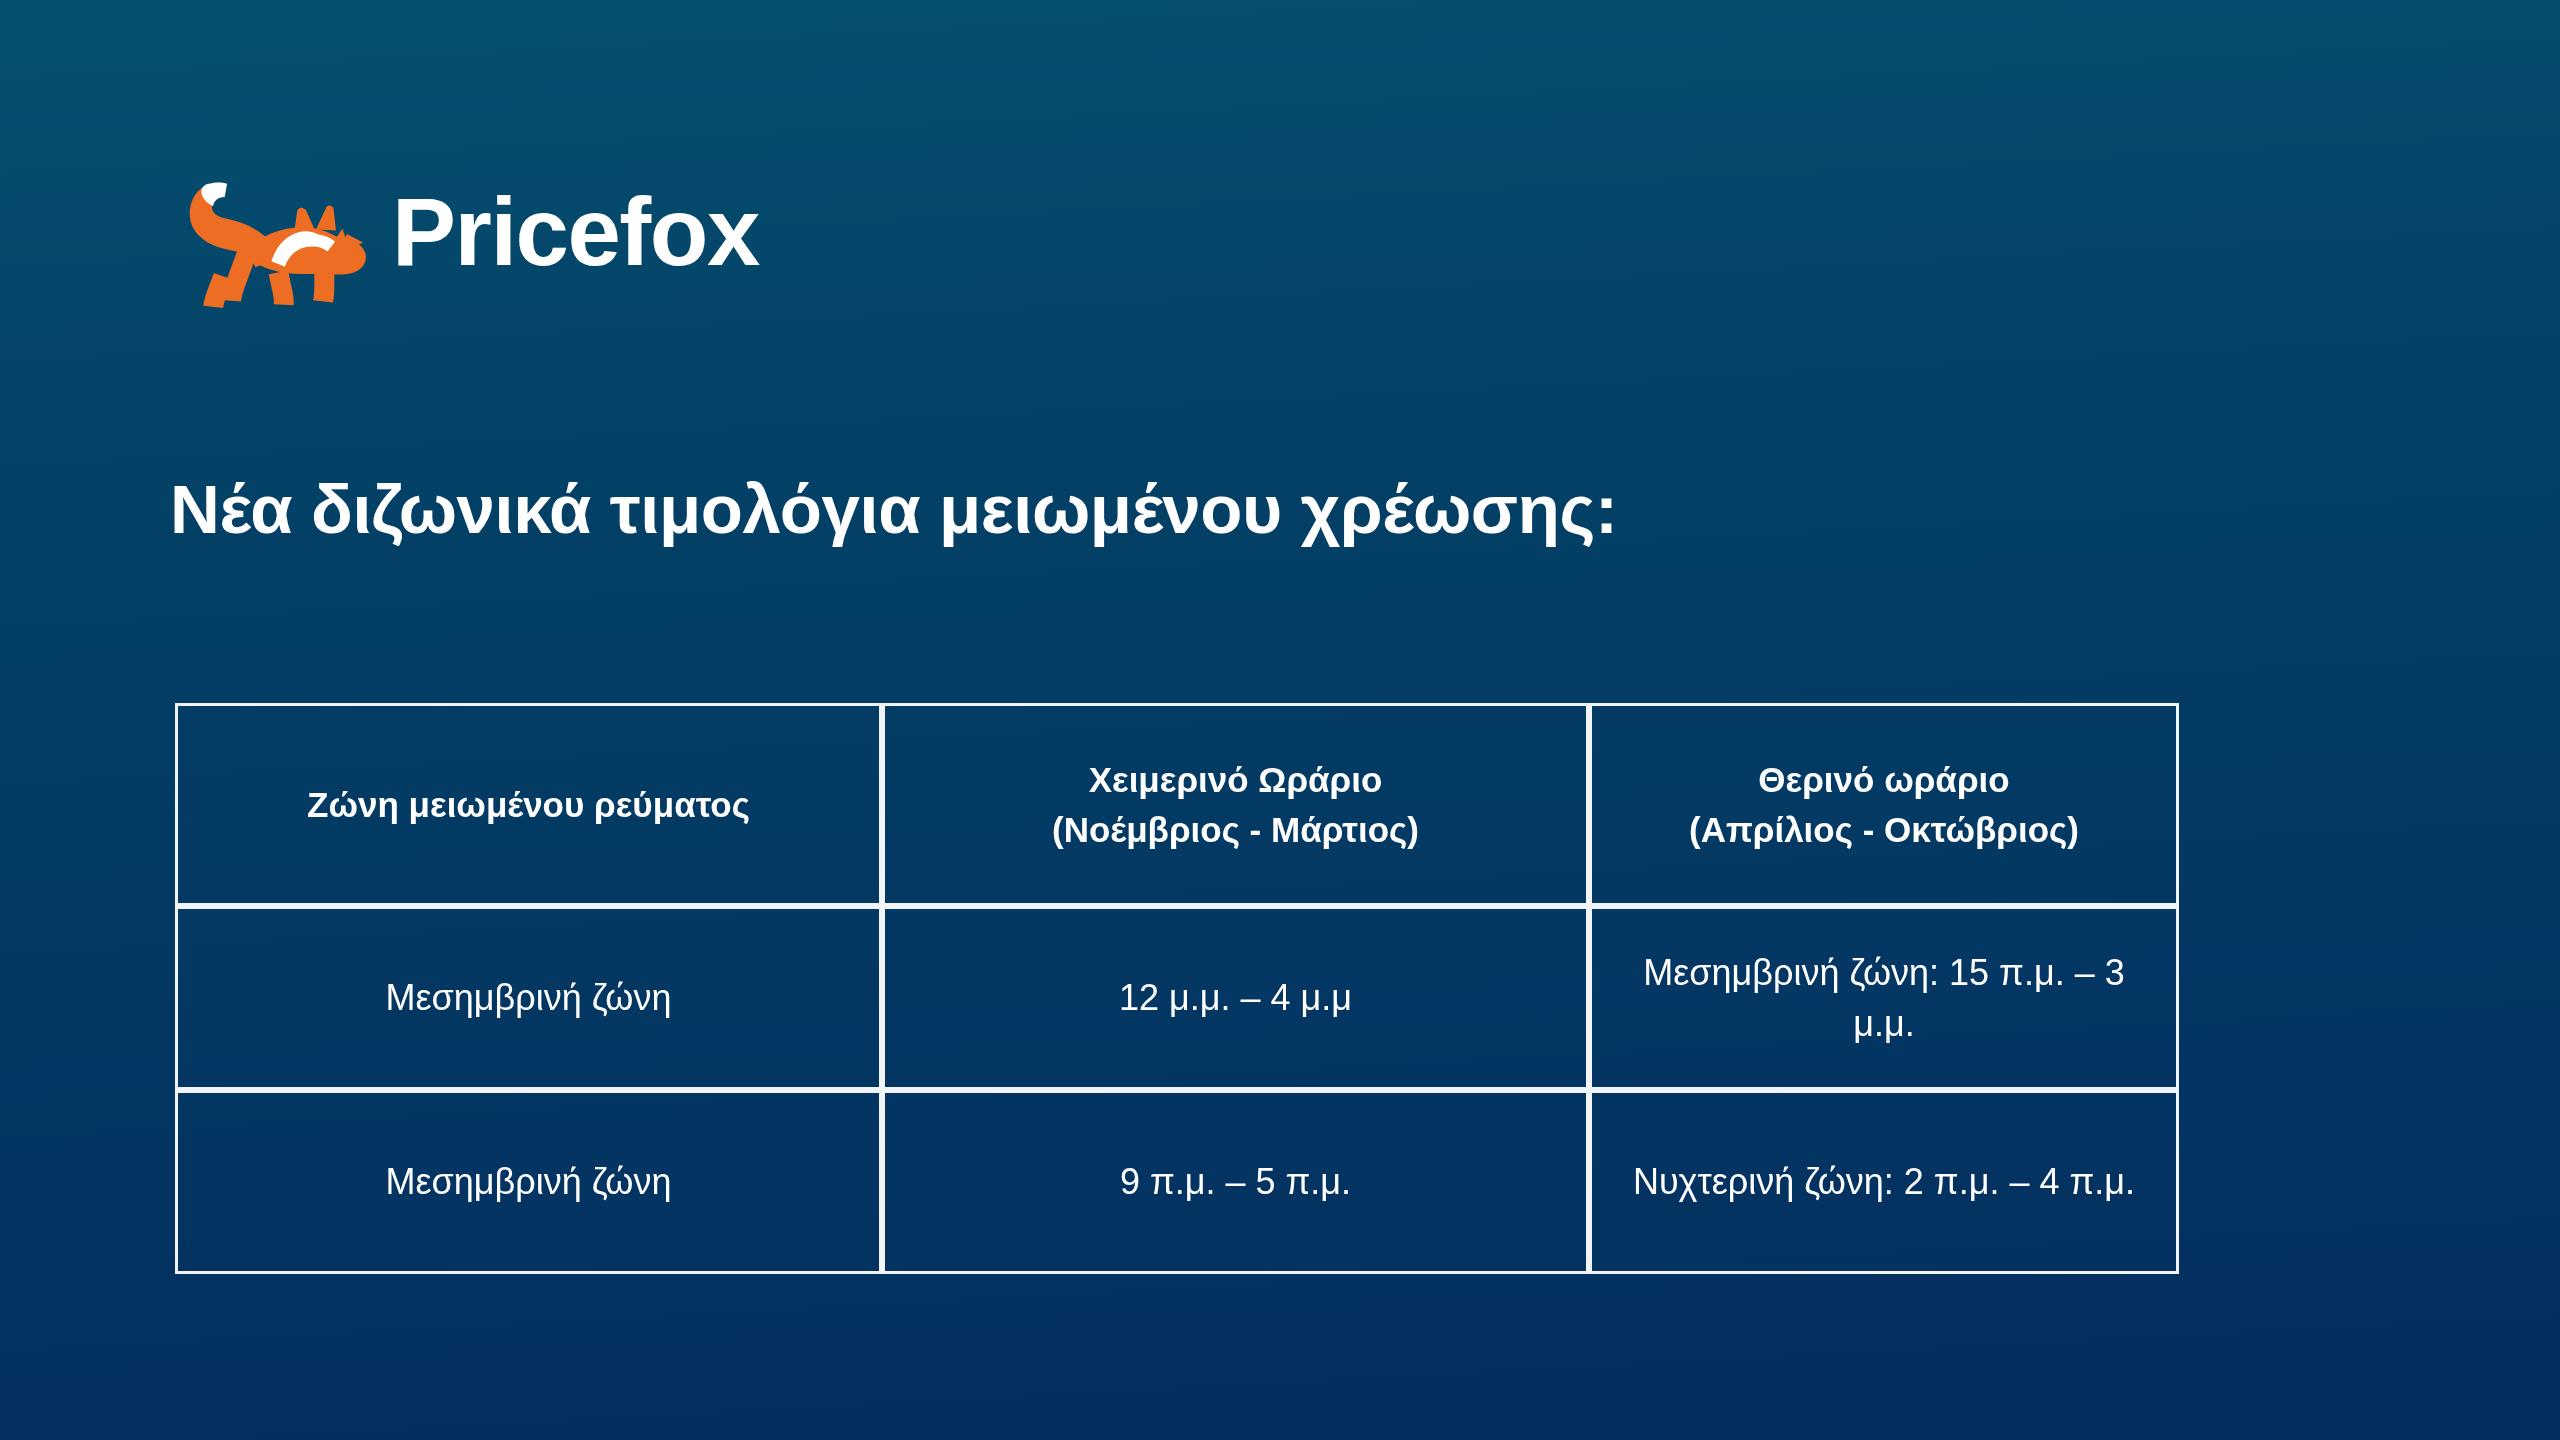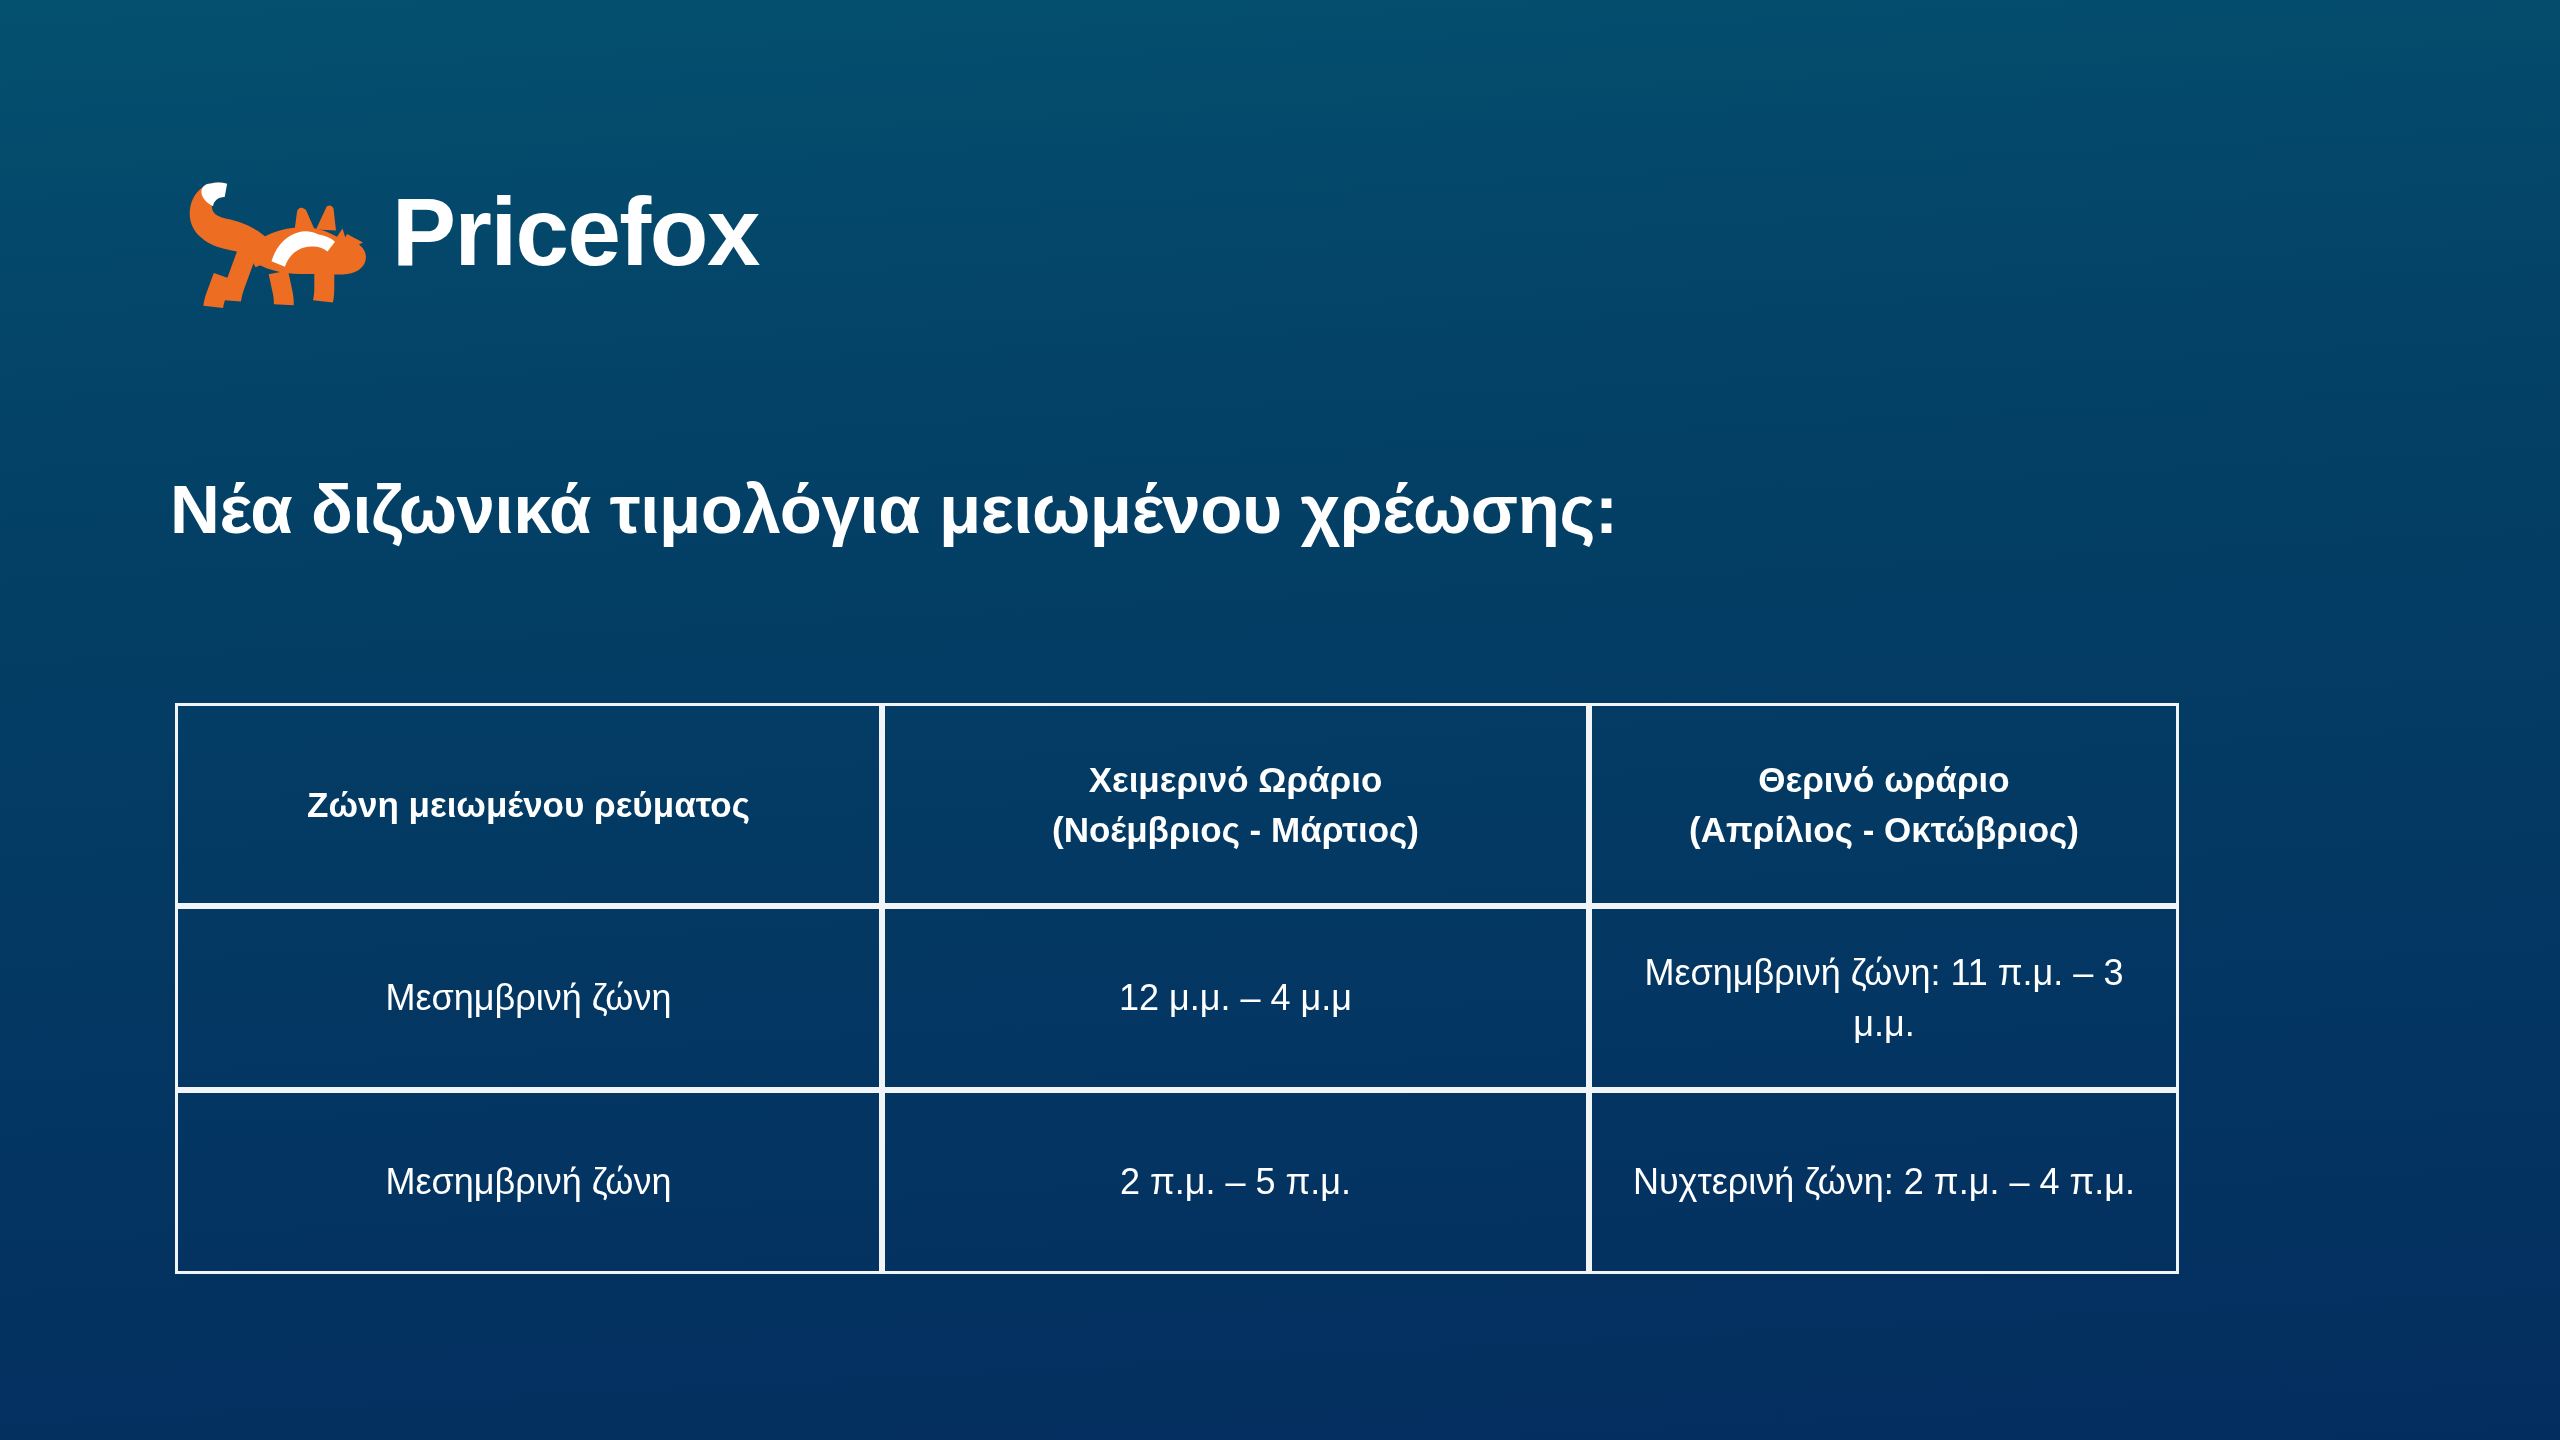--- a/index.html
+++ b/index.html
@@ -159,24 +159,24 @@
           <th>
             <span class="th-line">Θερινό ωράριο</span>
             <span class="th-line">(Απρίλιος - Οκτώβριος)</span>
           </th>
         </tr>
       </thead>
       <tbody>
         <tr>
           <td>Μεσημβρινή ζώνη</td>
           <td>12 μ.μ. – 4 μ.μ</td>
-          <td>Μεσημβρινή ζώνη: 11 π.μ. – 3 μ.μ.</td>
+          <td>Μεσημβρινή ζώνη: 15 π.μ. – 3 μ.μ.</td>
         </tr>
         <tr>
           <td>Μεσημβρινή ζώνη</td>
-          <td>2 π.μ. – 5 π.μ.</td>
+          <td>9 π.μ. – 5 π.μ.</td>
           <td>Νυχτερινή ζώνη: 2 π.μ. – 4 π.μ.</td>
         </tr>
       </tbody>
     </table>
   </div>
 
 </div>
 
 </body></html>

